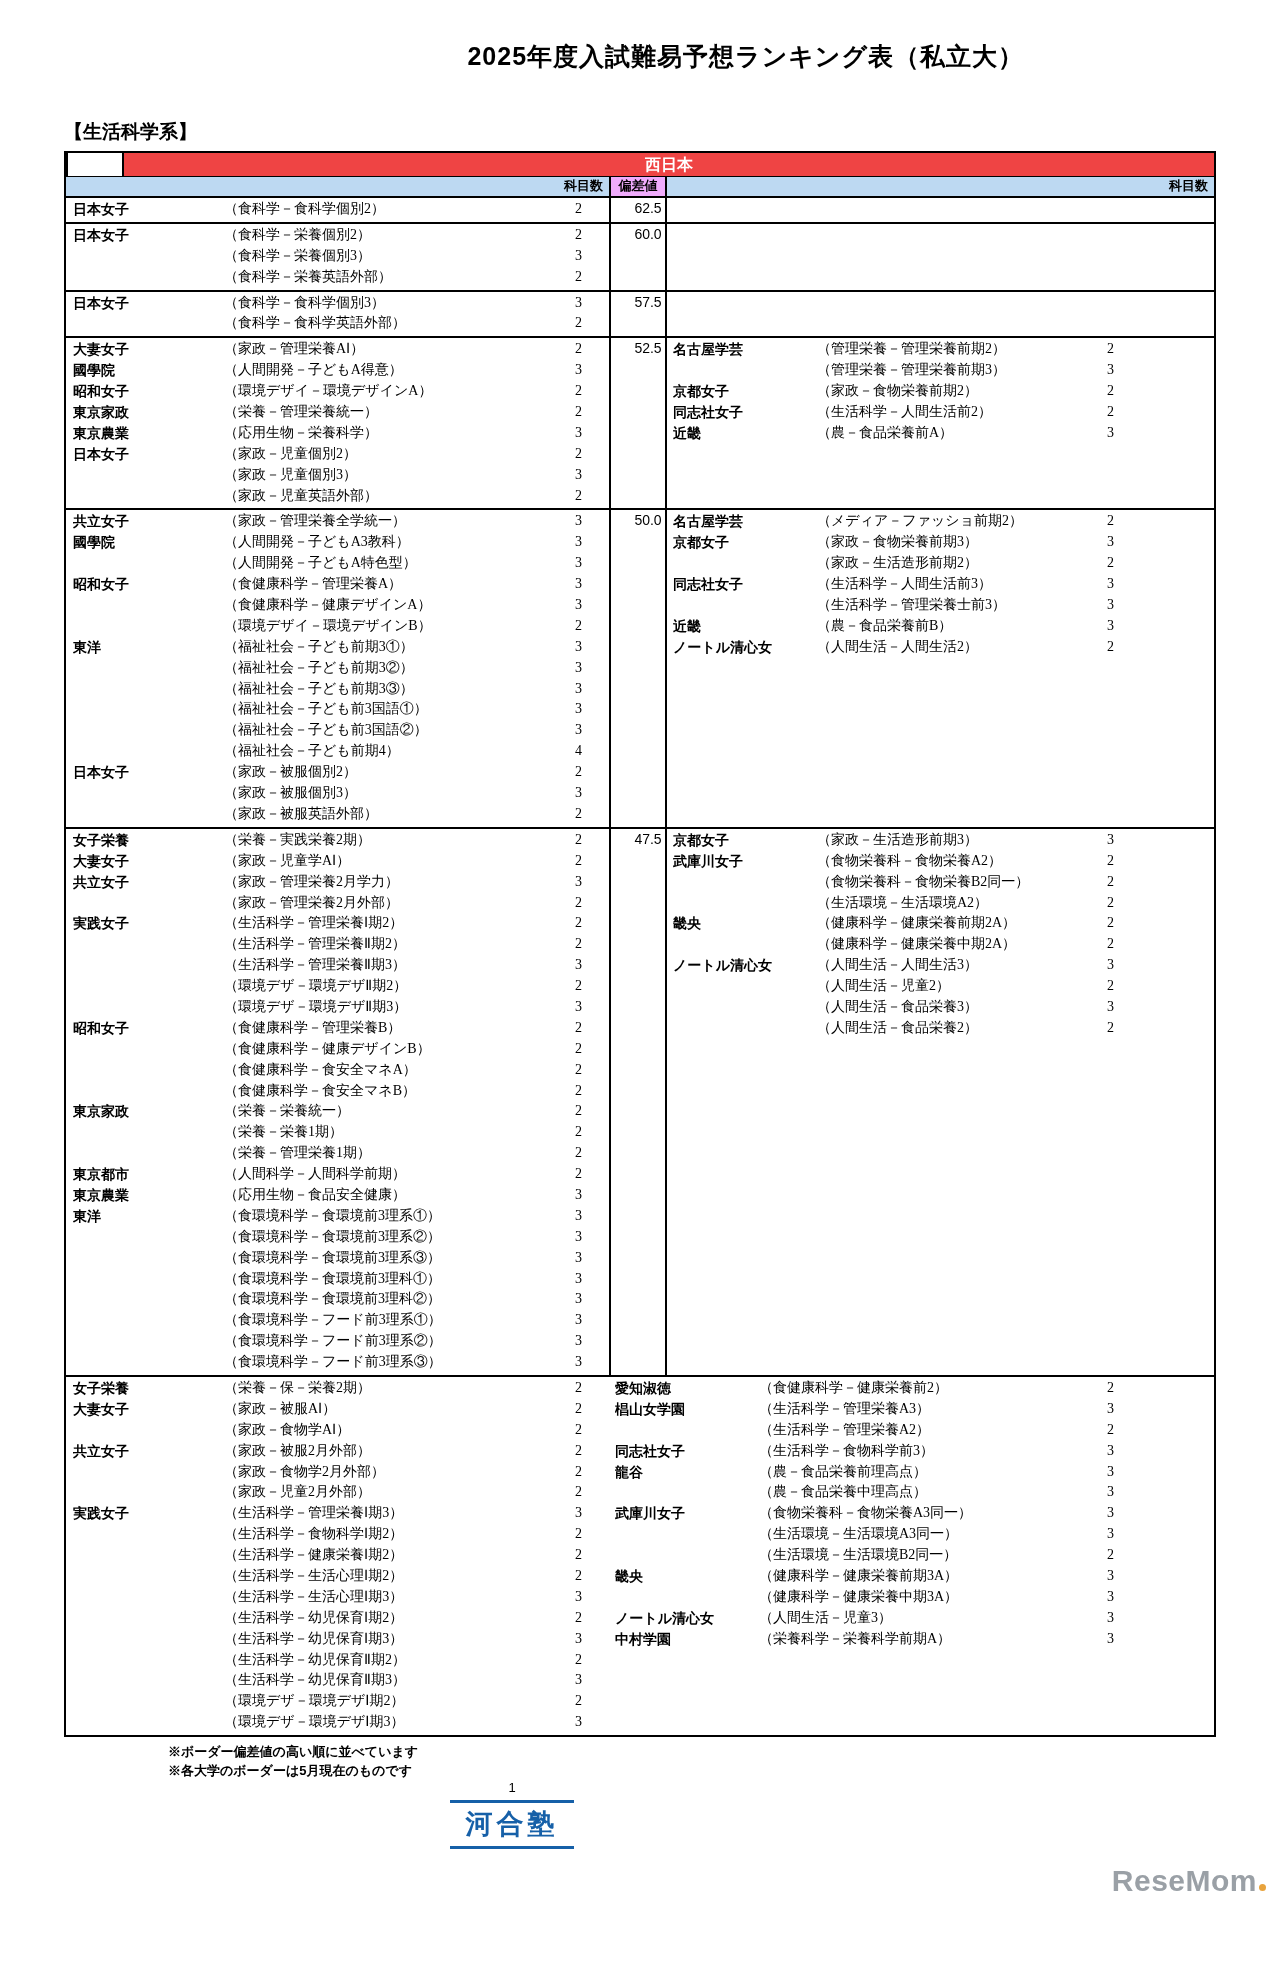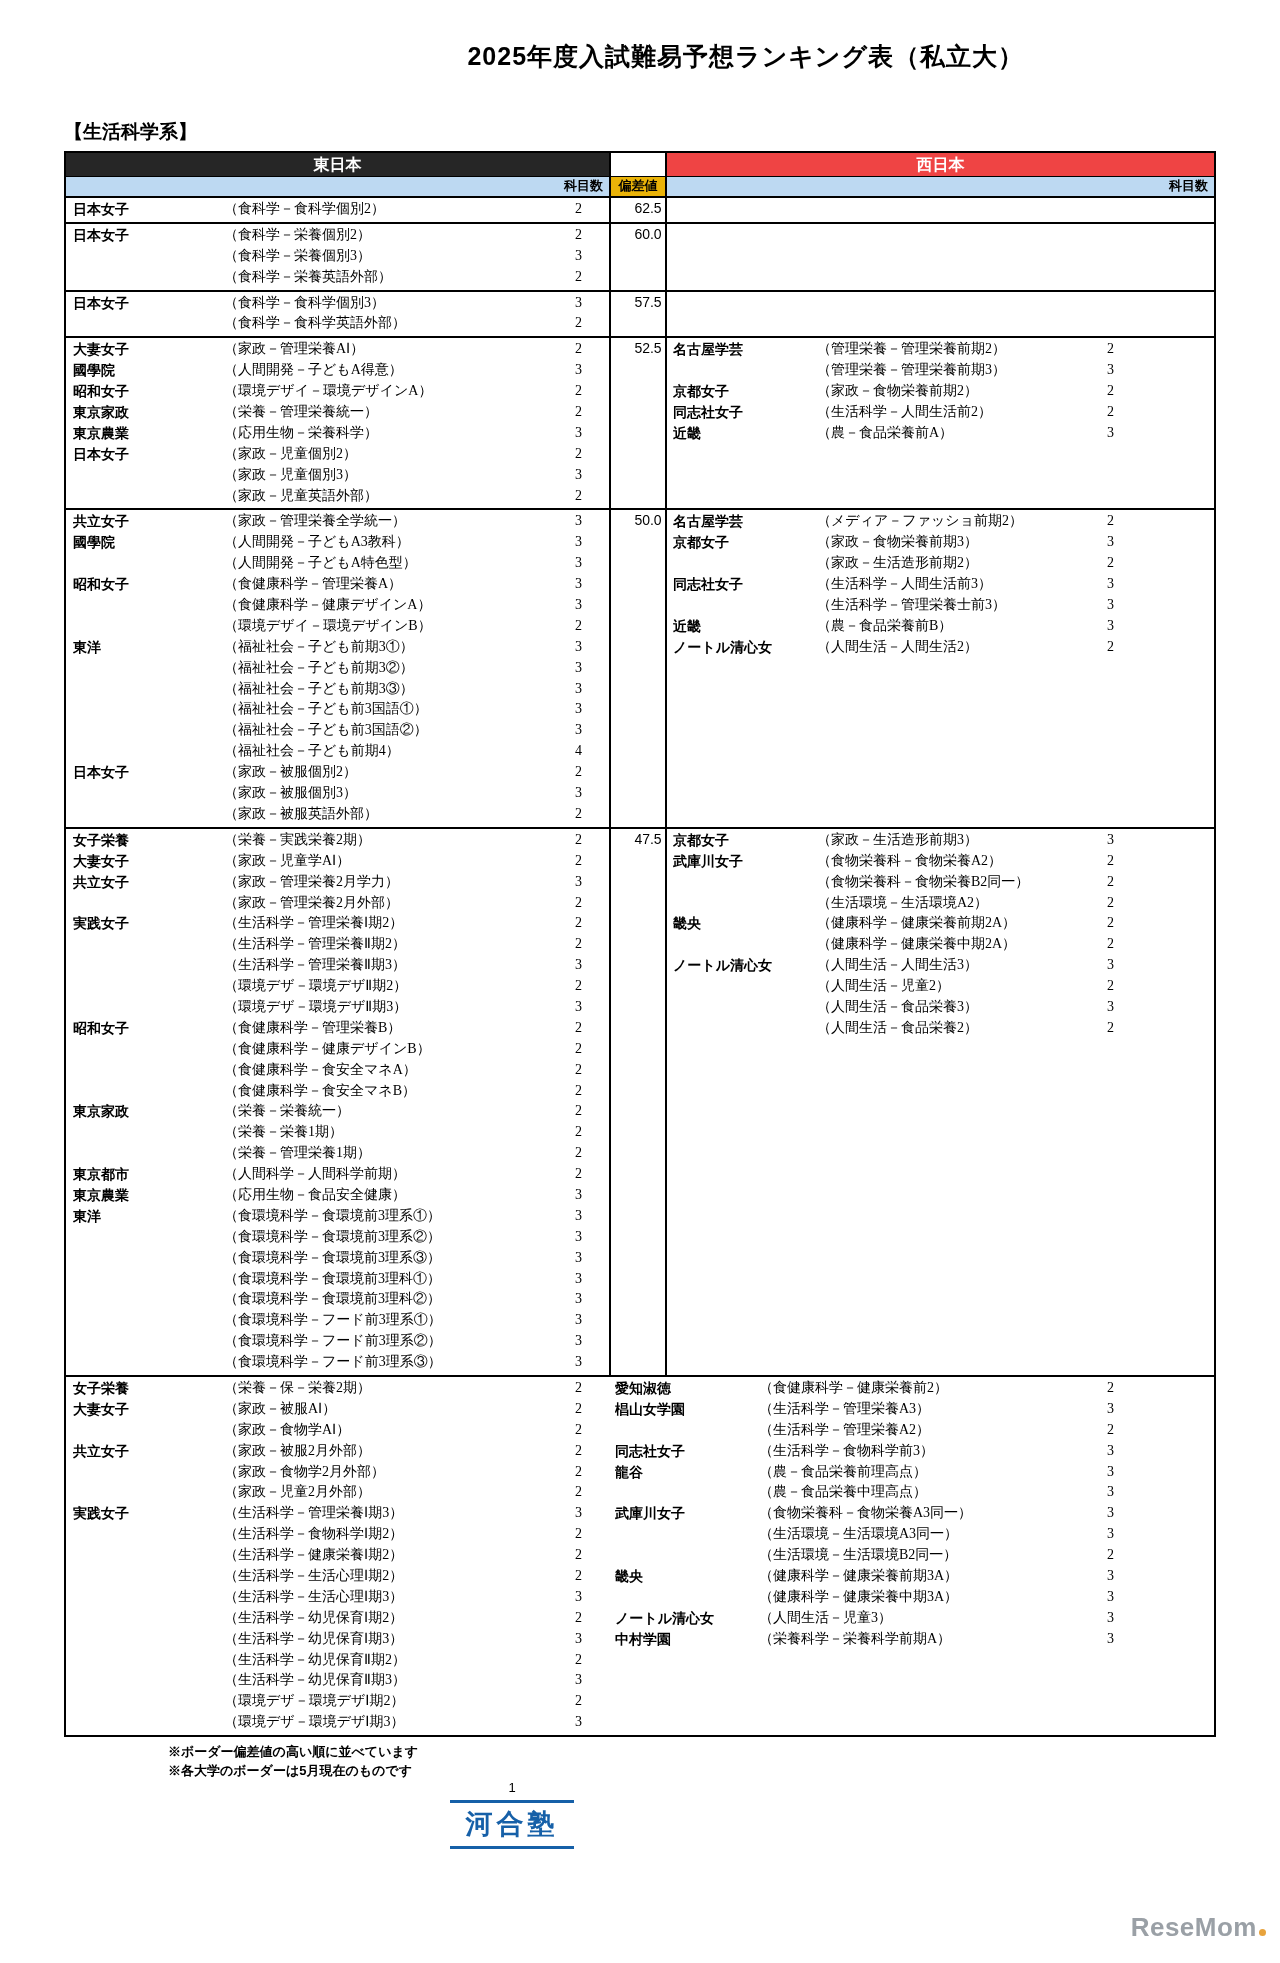--- a/index.html
+++ b/index.html
@@ -15,21 +15,21 @@
   .thead1{display:flex;height:23px;}
   .h-east{width:543px;background:#262626;color:#fff;text-align:center;
           font-family:"Liberation Sans",sans-serif;font-weight:bold;font-size:16px;line-height:23px;}
   .h-mid{width:58px;box-sizing:border-box;border-left:2px solid #000;border-right:2px solid #000;background:#fff;}
   .h-west{flex:1;background:#ef4444;color:#fff;text-align:center;
           font-family:"Liberation Sans",sans-serif;font-weight:bold;font-size:16px;line-height:23px;}
   .thead2{display:flex;height:19px;border-top:1px solid #000;border-bottom:2px solid #000;}
   .s-east{width:543px;background:#bdd9f2;text-align:right;padding-right:6px;box-sizing:border-box;
           font-family:"Liberation Sans",sans-serif;font-weight:bold;font-size:13px;line-height:18px;}
   .s-mid{width:58px;box-sizing:border-box;border-left:2px solid #000;border-right:2px solid #000;
-         background:#eab308;text-align:center;font-family:"Liberation Sans",sans-serif;
+         background:#f0abfc;text-align:center;font-family:"Liberation Sans",sans-serif;
          font-weight:bold;font-size:13px;line-height:18px;color:#000;}
   .s-west{flex:1;background:#bdd9f2;text-align:right;padding-right:6px;box-sizing:border-box;
           font-family:"Liberation Sans",sans-serif;font-weight:bold;font-size:13px;line-height:18px;}
   .block{display:flex;border-top:2px solid #000;}
   .block:first-of-type{border-top:none;}
   .cell{box-sizing:border-box;}
   .cell.east{width:543px;padding:1px 0 2px 0;}
   .cell.dev{width:58px;border-left:2px solid #000;border-right:2px solid #000;
             text-align:center;font-family:"Liberation Sans",sans-serif;font-size:14px;}
   .cell.west{flex:1;padding:1px 0 2px 0;}
@@ -46,36 +46,35 @@
   .num{font-family:"Liberation Serif",serif;flex-shrink:0;}
   
   .page-num{position:absolute;top:1780px;left:0;width:1024px;text-align:center;
             font-family:"Liberation Sans",sans-serif;font-size:13px;}
   .notes{position:absolute;left:168px;top:1742px;font-family:Liberation Sans, sans-serif;
          font-weight:bold;font-size:13px;line-height:19px;}
   .kawai-logo{position:absolute;left:450px;top:1800px;width:124px;text-align:center;
               border-top:3px solid #1660a8;border-bottom:3px solid #1660a8;padding:3px 0 4px 0;
               color:#1660a8;font-family:"Liberation Sans",sans-serif;font-weight:bold;
               font-size:27px;letter-spacing:4px;}
-  .watermark{position:absolute;right:14px;top:1912px;color:#9aa0a6;
-             font-family:"Liberation Sans",sans-serif;font-weight:bold;font-size:26px;letter-spacing:0.5px;}
+  .watermark{position:absolute;right:14px;top:1864px;color:#9aa0a6;
+             font-family:"Liberation Sans",sans-serif;font-weight:bold;font-size:30px;letter-spacing:0.5px;}
   .watermark .dot{display:inline-block;width:7px;height:7px;border-radius:50%;
                   background:#e8a33d;margin-left:2px;}
 </style>
 </head>
 <body>
 
 <div class="page">
 
   <div class="doc-title">2025年度入試難易予想ランキング表（私立大）</div>
   <div class="section-label">【生活科学系】</div>
 
   <div class="ranking-table">
     <div class="thead1">
-      <div class="h-east">東日本</div>
       <div class="h-mid"></div>
       <div class="h-west">西日本</div>
     </div>
     <div class="thead2">
       <div class="s-east">科目数</div>
       <div class="s-mid">偏差値</div>
       <div class="s-west">科目数</div>
     </div>
     <div id="table-blocks">
         <div class="block">

